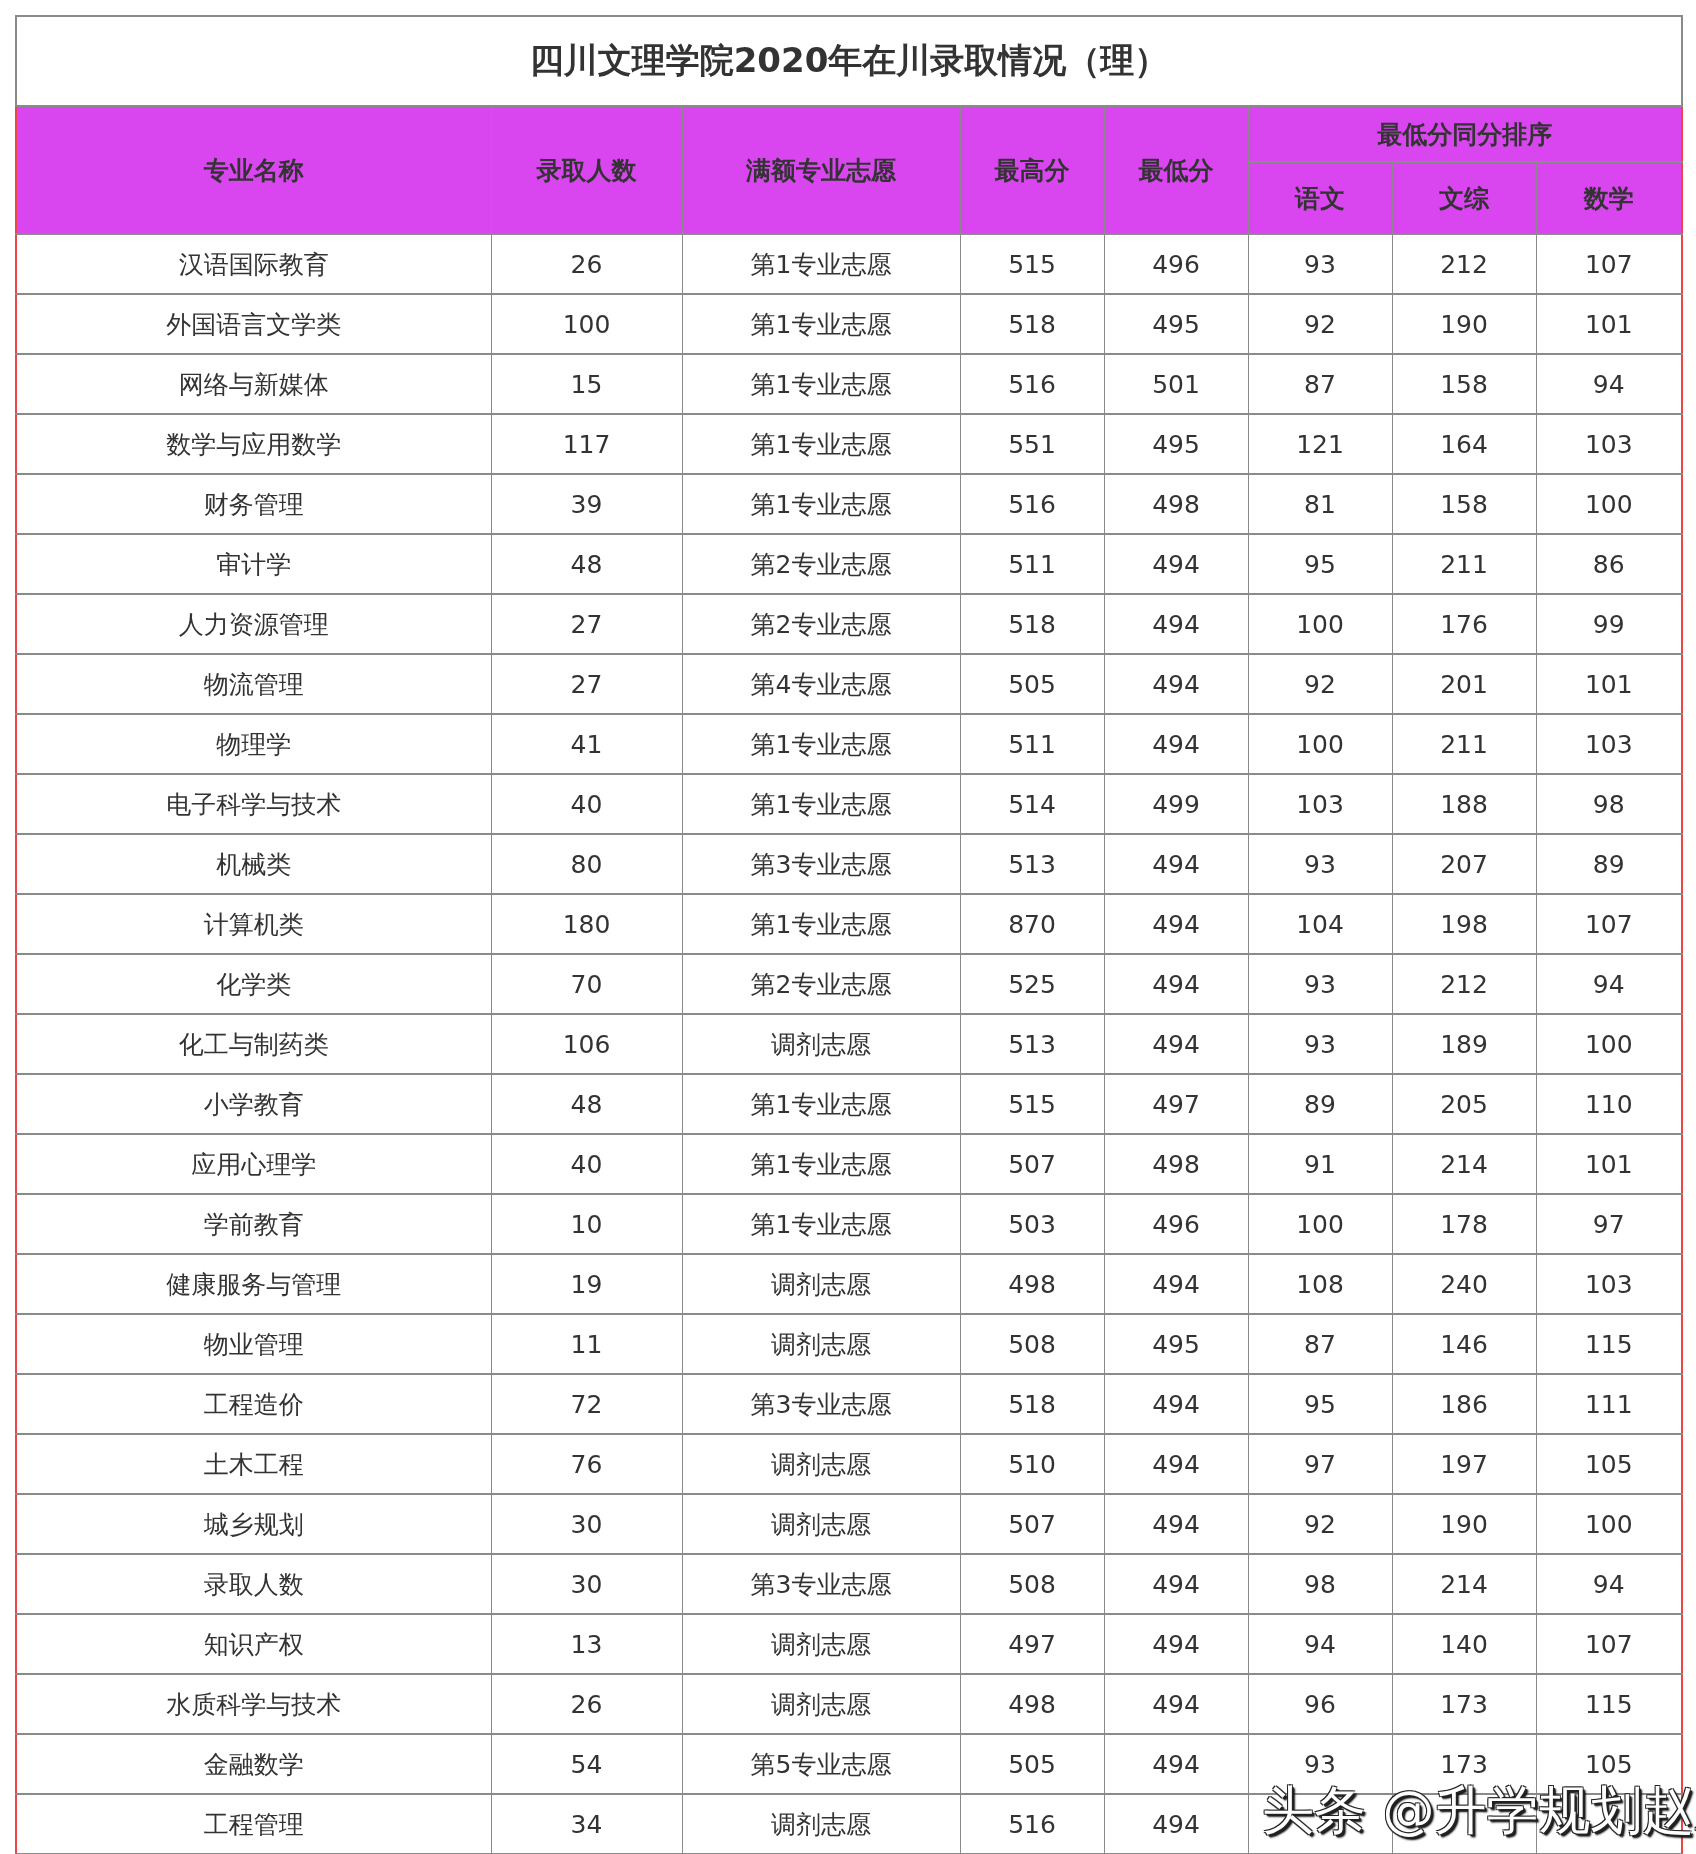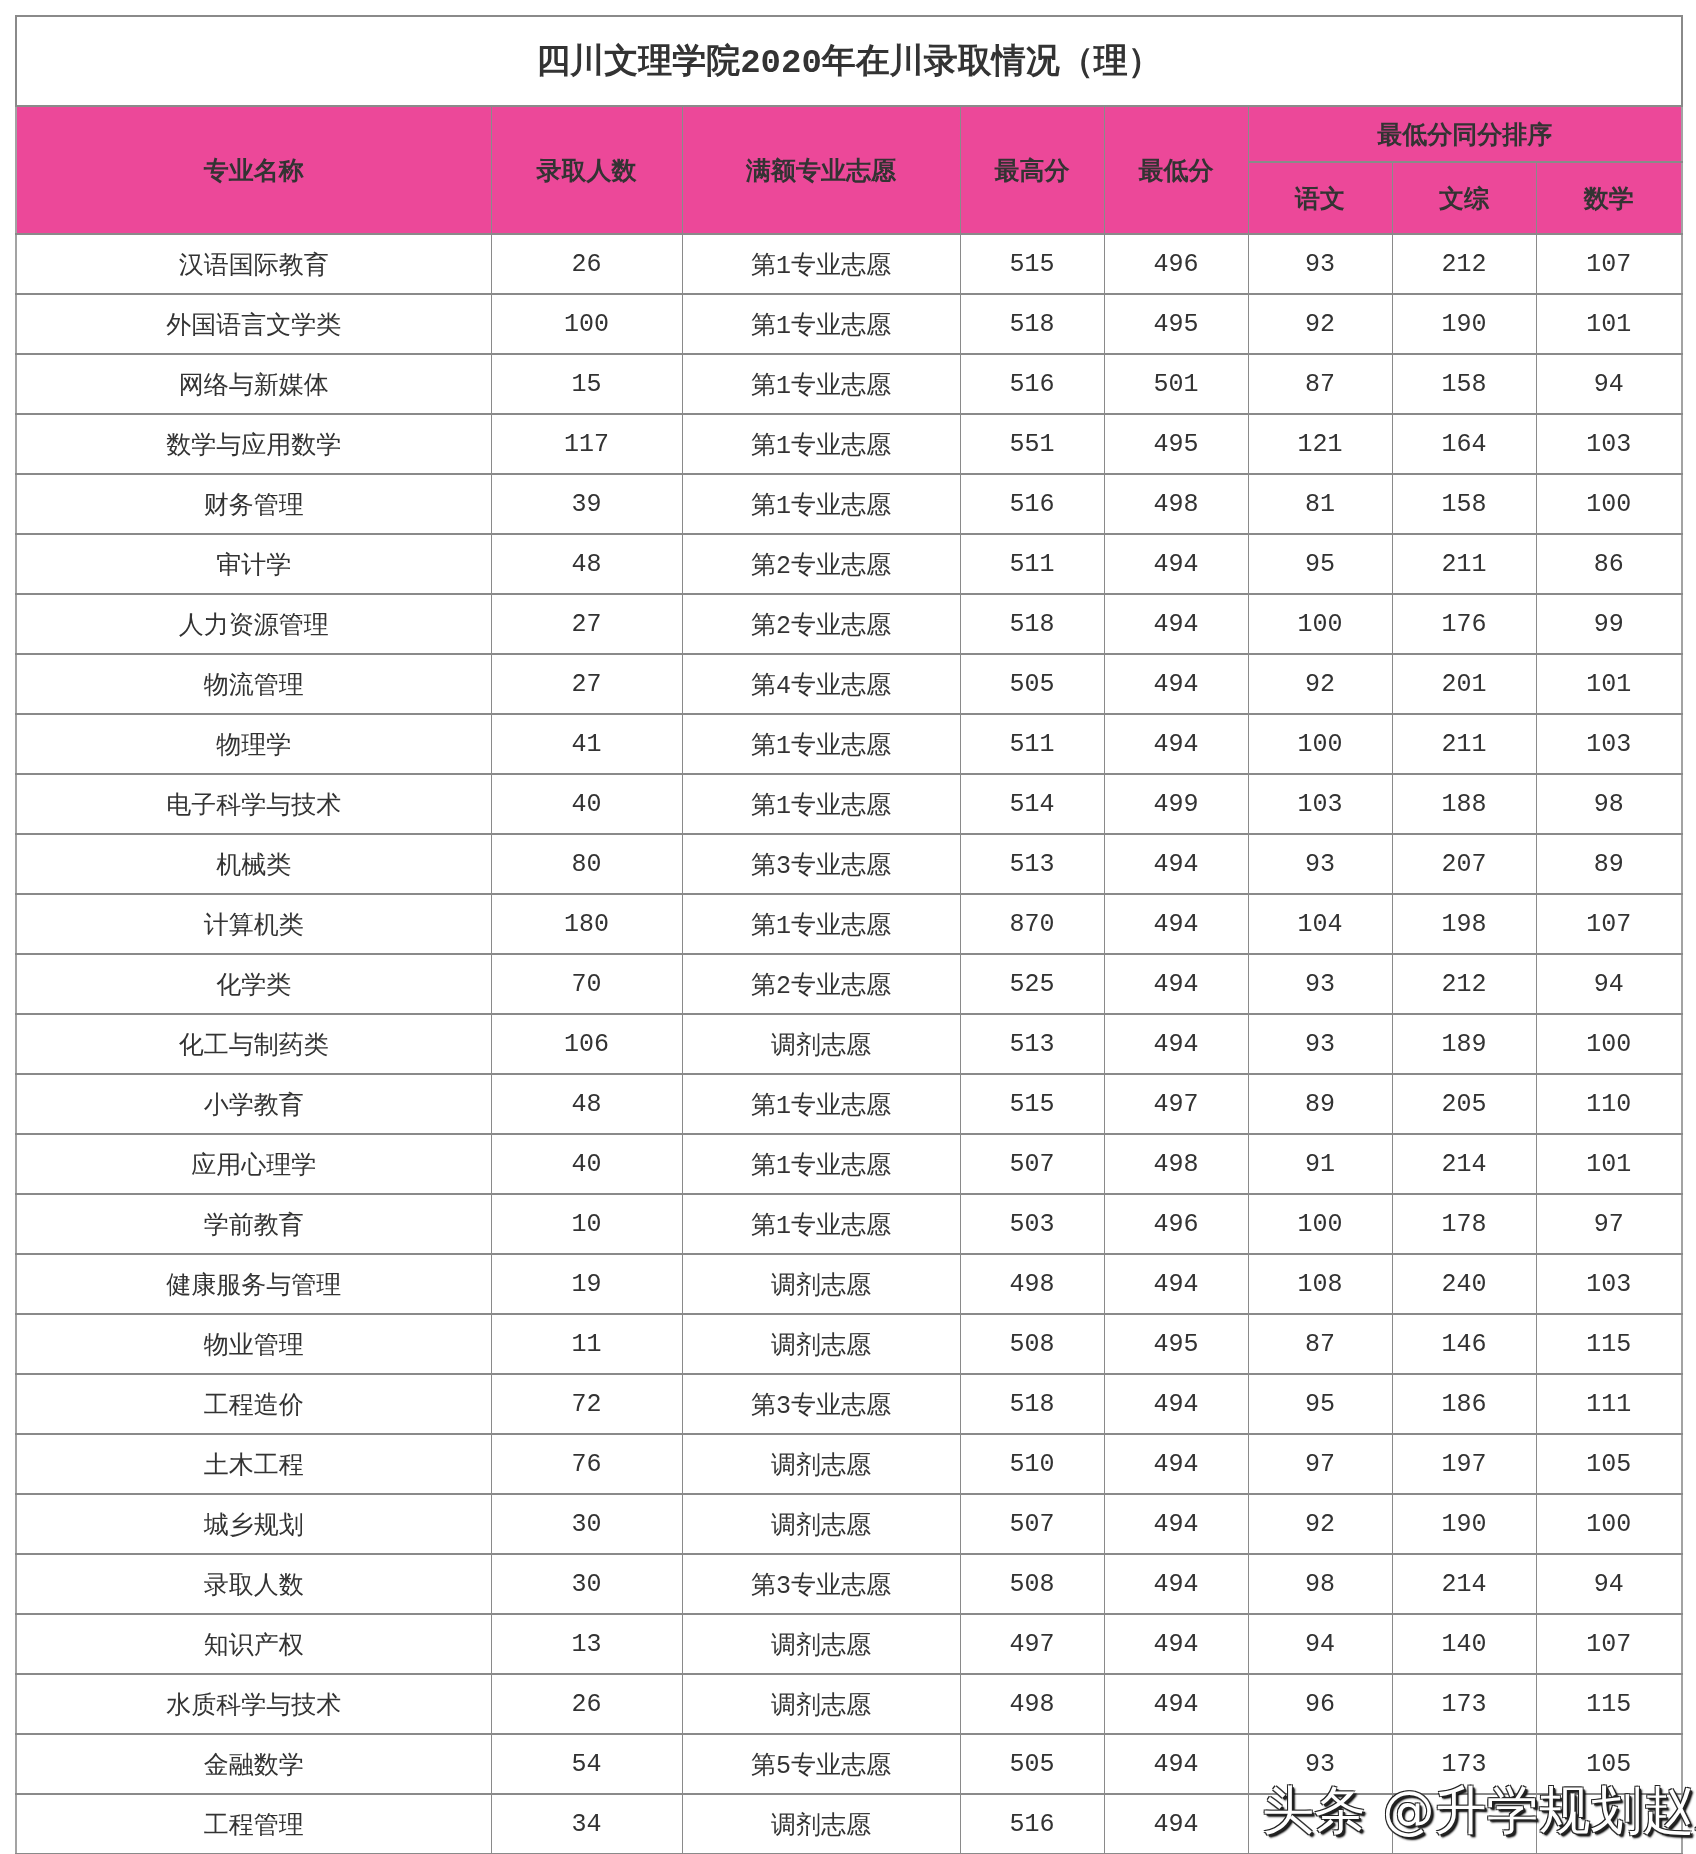--- a/index.html
+++ b/index.html
@@ -5,25 +5,25 @@
   html, body { margin: 0; padding: 0; background: #ffffff; }
   body { width: 1696px; height: 1854px; position: relative; overflow: hidden;
          font-family: "DejaVu Sans", "Liberation Sans", sans-serif; color: #333333; }
   .wrap { position: absolute; left: 15px; top: 15px; width: 1666px; }
   table { border-collapse: collapse; width: 1666px; table-layout: fixed; }
   td, th { border-left: 1px solid #8a8a8a; border-right: 1px solid #8a8a8a;
            border-top: 2px solid #8a8a8a; border-bottom: 2px solid #8a8a8a;
            text-align: center; vertical-align: middle; padding: 0; box-sizing: border-box; }
   .title-cell { height: 90px; font-size: 34px; font-weight: bold; color: #333333;
                 border: 2px solid #8a8a8a; background: #ffffff; letter-spacing: 0px; }
-  thead th { background: #ec4899; font-weight: bold; font-size: 25px; color: #333333; }
+  thead th { background: #d946ef; font-weight: bold; font-size: 25px; color: #333333; }
   .h-top { height: 56px; }
   .h-sub { height: 72px; }
   tbody td { height: 60px; font-size: 25px; color: #333333; background: #ffffff; }
-  table { border: 2px solid #a3a3a3; font-family: Liberation Mono, monospace; }
+  table { border: 2px solid #ef4444; }
   .watermark { position: absolute; left: 1262px; top: 1776px; font-size: 52px; color: #ffffff;
                text-shadow: 2px 2px 0 #222, -1px -1px 0 #222, 1px -1px 0 #333, -1px 1px 0 #333, 3px 3px 2px #000;
                white-space: nowrap; font-family: "DejaVu Sans", sans-serif; letter-spacing: 0px; }
 </style>
 </head>
 <body>
 
 <div class="wrap">
   <table>
     <colgroup>

